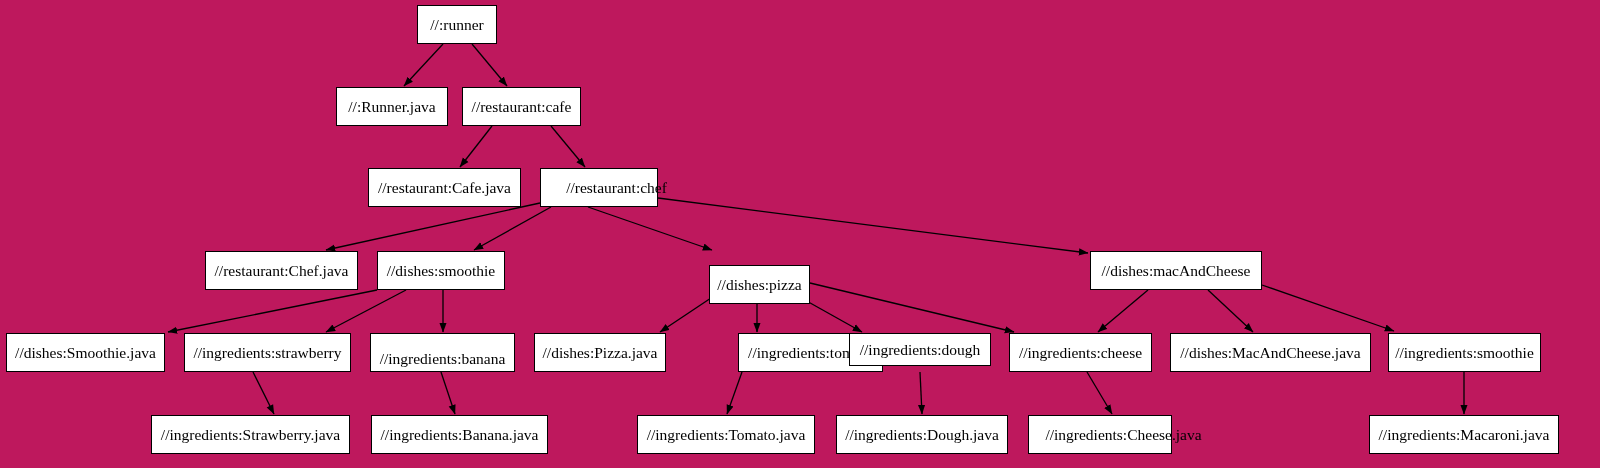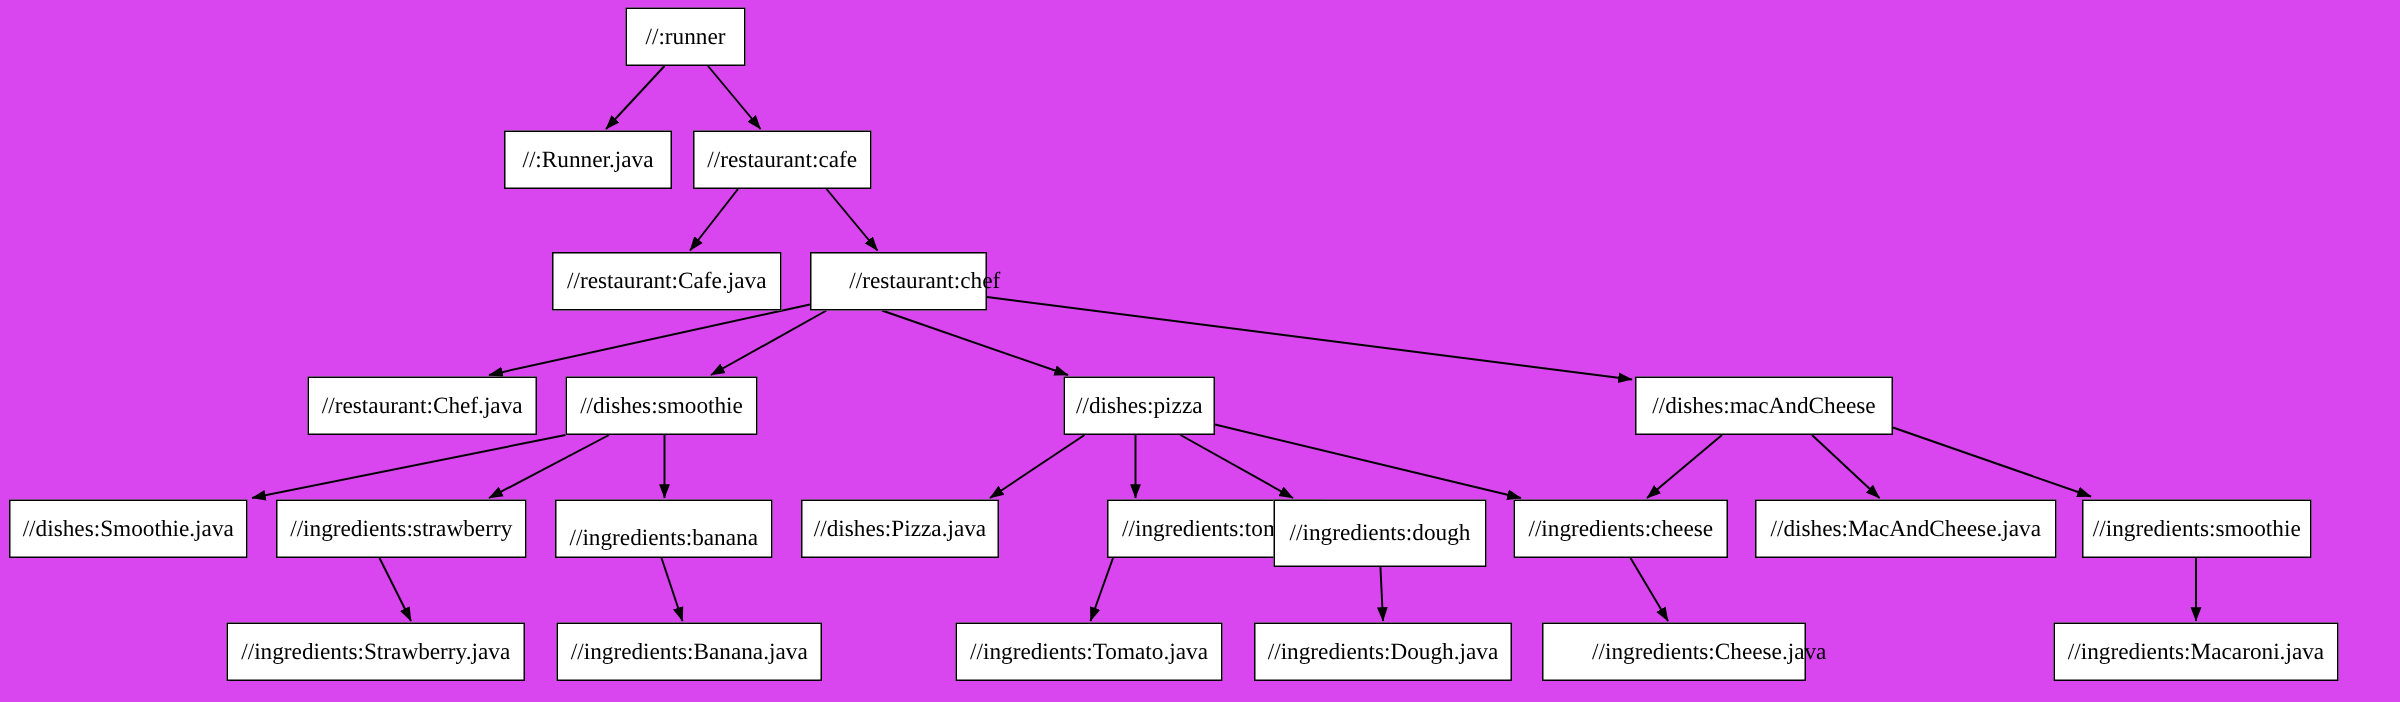--- a/index.html
+++ b/index.html
@@ -4,21 +4,21 @@
 <style>
   html, body {
     margin: 0;
     padding: 0;
     background: #ffffff;
   }
   #graph-canvas {
     position: relative;
     width: 1600px;
     height: 468px;
-    background: #d946ef;
+    background: #be185d;
     overflow: hidden;
     font-family: "Liberation Serif", "DejaVu Serif", serif;
   }
   #edge-layer {
     position: absolute;
     left: 0;
     top: 0;
     width: 1600px;
     height: 468px;
     pointer-events: none;
@@ -92,42 +92,42 @@
       </div>
       <div class="node" style="left: 540px; top: 168px; width: 118px; height: 39px; border-color: rgb(0, 0, 0); background: rgb(255, 255, 255); padding-left: 35px;">
         <span class="node-label" style="color: rgb(0, 0, 0);">//restaurant:chef</span>
       </div>
       <div class="node" style="left: 205px; top: 251px; width: 153px; height: 39px; border-color: rgb(0, 0, 0); background: rgb(255, 255, 255);">
         <span class="node-label" style="color: rgb(0, 0, 0);">//restaurant:Chef.java</span>
       </div>
       <div class="node" style="left: 377px; top: 251px; width: 128px; height: 39px; border-color: rgb(0, 0, 0); background: rgb(255, 255, 255);">
         <span class="node-label" style="color: rgb(0, 0, 0);">//dishes:smoothie</span>
       </div>
-      <div class="node" style="left: 709px; top: 251px; width: 101px; height: 39px; border-color: rgb(0, 0, 0); background: rgb(255, 255, 255);">
+      <div class="node" style="left: 709px; top: 265px; width: 101px; height: 39px; border-color: rgb(0, 0, 0); background: rgb(255, 255, 255);">
         <span class="node-label" style="color: rgb(0, 0, 0);">//dishes:pizza</span>
       </div>
       <div class="node" style="left: 1090px; top: 251px; width: 172px; height: 39px; border-color: rgb(0, 0, 0); background: rgb(255, 255, 255);">
         <span class="node-label" style="color: rgb(0, 0, 0);">//dishes:macAndCheese</span>
       </div>
       <div class="node" style="left: 6px; top: 333px; width: 159px; height: 39px; border-color: rgb(0, 0, 0); background: rgb(255, 255, 255);">
         <span class="node-label" style="color: rgb(0, 0, 0);">//dishes:Smoothie.java</span>
       </div>
       <div class="node" style="left: 184px; top: 333px; width: 167px; height: 39px; border-color: rgb(0, 0, 0); background: rgb(255, 255, 255);">
         <span class="node-label" style="color: rgb(0, 0, 0);">//ingredients:strawberry</span>
       </div>
       <div class="node" style="left: 370px; top: 333px; width: 145px; height: 39px; border-color: rgb(0, 0, 0); background: rgb(255, 255, 255);">
         <span class="node-label" style="color: rgb(0, 0, 0); margin-top: 12px;">//ingredients:banana</span>
       </div>
       <div class="node" style="left: 534px; top: 333px; width: 132px; height: 39px; border-color: rgb(0, 0, 0); background: rgb(255, 255, 255);">
         <span class="node-label" style="color: rgb(0, 0, 0);">//dishes:Pizza.java</span>
       </div>
       <div class="node" style="left: 726px; top: 333px; width: 145px; height: 39px; border-color: rgb(0, 0, 0); background: rgb(255, 255, 255); margin-left: 12px;">
         <span class="node-label" style="color: rgb(0, 0, 0);">//ingredients:tomato</span>
       </div>
-      <div class="node" style="left: 849px; top: 333px; width: 142px; height: 45px; border-color: rgb(0, 0, 0); background: rgb(255, 255, 255);">
+      <div class="node" style="left: 849px; top: 333px; width: 142px; height: 33px; border-color: rgb(0, 0, 0); background: rgb(255, 255, 255);">
         <span class="node-label" style="color: rgb(0, 0, 0);">//ingredients:dough</span>
       </div>
       <div class="node" style="left: 1009px; top: 333px; width: 143px; height: 39px; border-color: rgb(0, 0, 0); background: rgb(255, 255, 255);">
         <span class="node-label" style="color: rgb(0, 0, 0);">//ingredients:cheese</span>
       </div>
       <div class="node" style="left: 1170px; top: 333px; width: 201px; height: 39px; border-color: rgb(0, 0, 0); background: rgb(255, 255, 255);">
         <span class="node-label" style="color: rgb(0, 0, 0);">//dishes:MacAndCheese.java</span>
       </div>
       <div class="node" style="left: 1388px; top: 333px; width: 153px; height: 39px; border-color: rgb(0, 0, 0); background: rgb(255, 255, 255);">
         <span class="node-label" style="color: rgb(0, 0, 0);">//ingredients:smoothie</span>
@@ -137,20 +137,20 @@
       </div>
       <div class="node" style="left: 371px; top: 415px; width: 177px; height: 39px; border-color: rgb(0, 0, 0); background: rgb(255, 255, 255);">
         <span class="node-label" style="color: rgb(0, 0, 0);">//ingredients:Banana.java</span>
       </div>
       <div class="node" style="left: 637px; top: 415px; width: 178px; height: 39px; border-color: rgb(0, 0, 0); background: rgb(255, 255, 255);">
         <span class="node-label" style="color: rgb(0, 0, 0);">//ingredients:Tomato.java</span>
       </div>
       <div class="node" style="left: 836px; top: 415px; width: 172px; height: 39px; border-color: rgb(0, 0, 0); background: rgb(255, 255, 255);">
         <span class="node-label" style="color: rgb(0, 0, 0);">//ingredients:Dough.java</span>
       </div>
-      <div class="node" style="left: 1028px; top: 415px; width: 176px; height: 39px; border-color: rgb(0, 0, 0); background: rgb(255, 255, 255); padding-left: 47px;">
+      <div class="node" style="left: 1028px; top: 415px; width: 144px; height: 39px; border-color: rgb(0, 0, 0); background: rgb(255, 255, 255); padding-left: 47px;">
         <span class="node-label" style="color: rgb(0, 0, 0);">//ingredients:Cheese.java</span>
       </div>
       <div class="node" style="left: 1369px; top: 415px; width: 190px; height: 39px; border-color: rgb(0, 0, 0); background: rgb(255, 255, 255);">
         <span class="node-label" style="color: rgb(0, 0, 0);">//ingredients:Macaroni.java</span>
       </div>
     </div>
 </div>
 
 </body></html>

